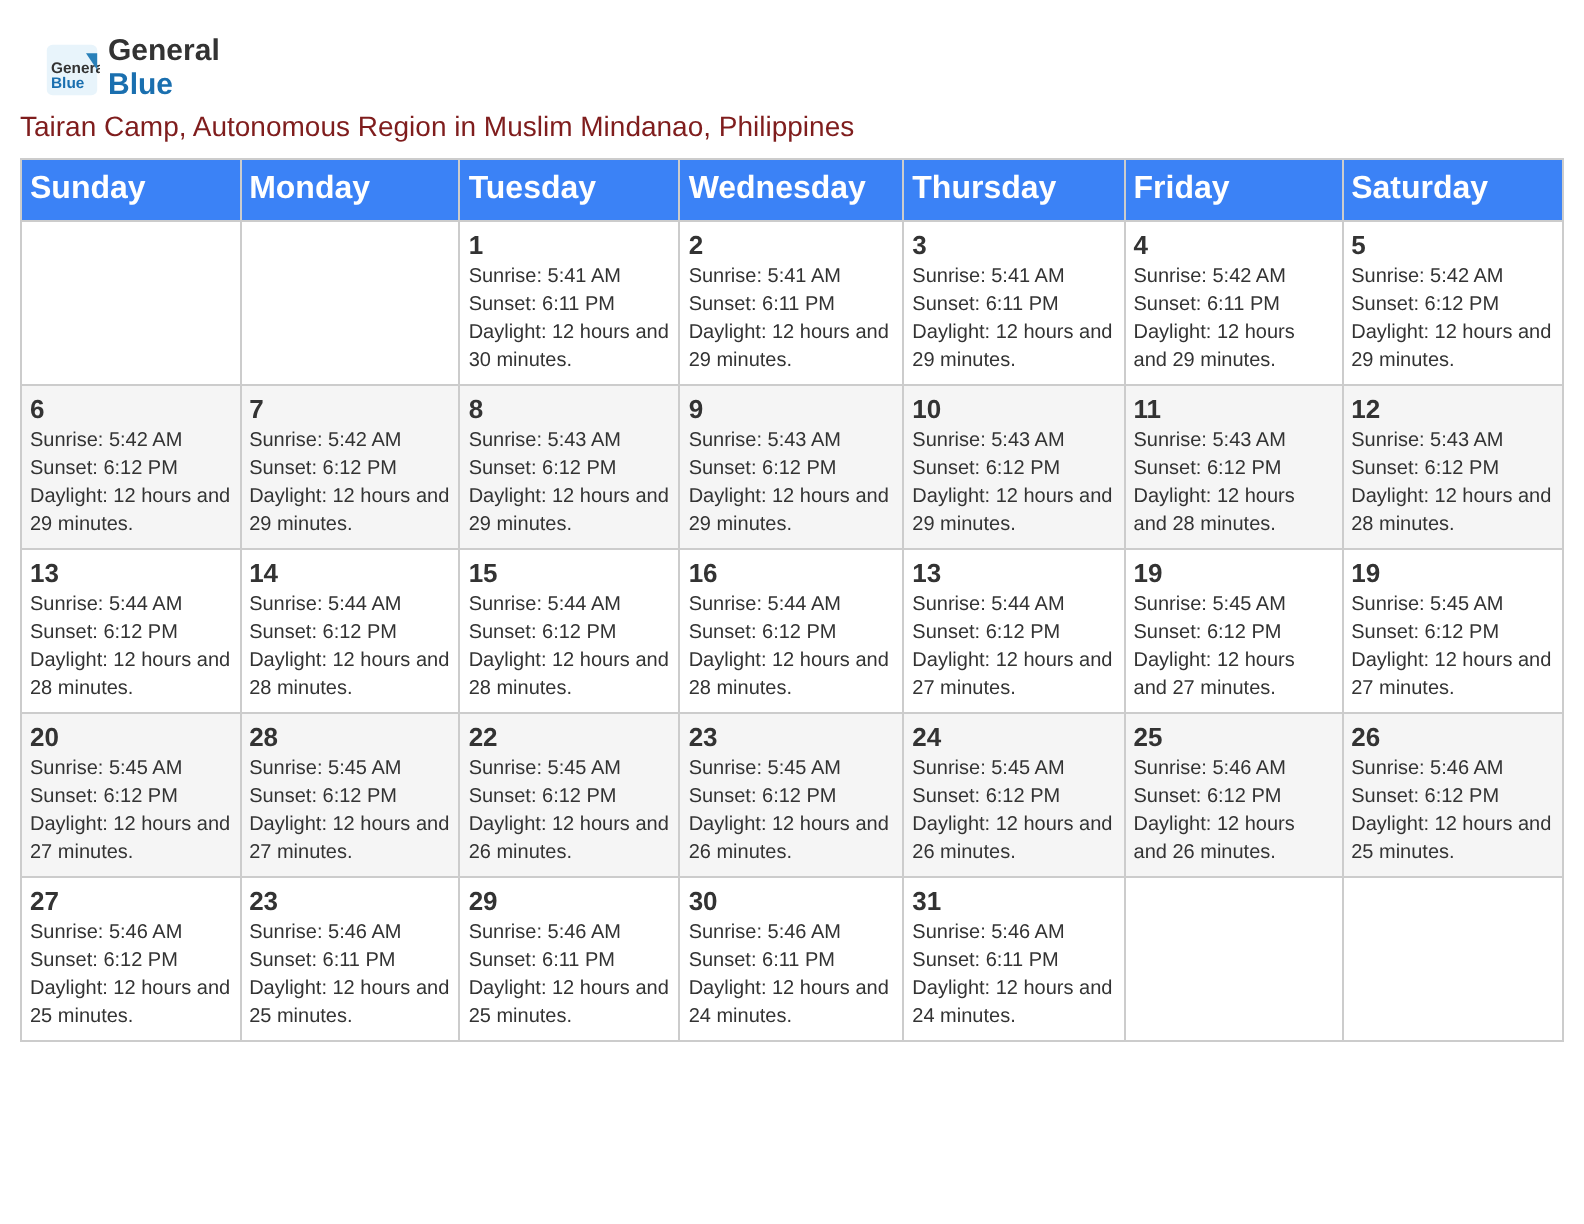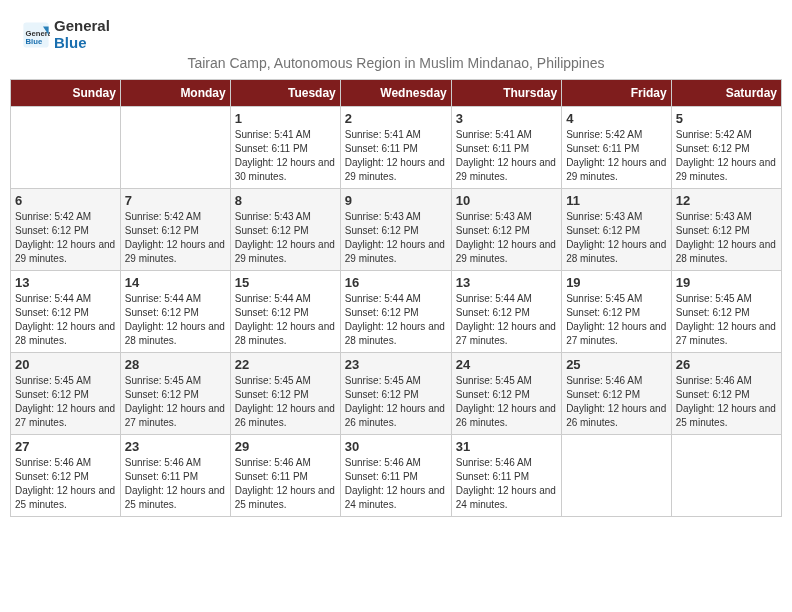--- a/index.html
+++ b/index.html
@@ -24,37 +24,37 @@
     .logo-icon {
       width: 28px;
       height: 28px;
     }
     .month-title {
       font-size: 36px;
       font-weight: bold;
       color: #333;
     }
     .subtitle {
-      text-align: center;
+      text-align: left;
       font-size: 14px;
-      color: #737373;
+      color: #7f1d1d;
       margin-bottom: 8px;
       font-weight: normal;
     }
     .calendar-table {
       width: 100%;
       border-collapse: collapse;
       font-size: 11px;
     }
     .calendar-table th {
-      background-color: #7f1d1d;
+      background-color: #3b82f6;
       color: #fff;
       padding: 6px 4px;
-      text-align: right;
-      font-size: 12px;
+      text-align: left;
+      font-size: 16px;
       border: 1px solid #ccc;
     }
     .calendar-table td {
       border: 1px solid #ccc;
       vertical-align: top;
       padding: 4px;
       height: 80px;
       width: 113px;
       background: #fff;
     }

